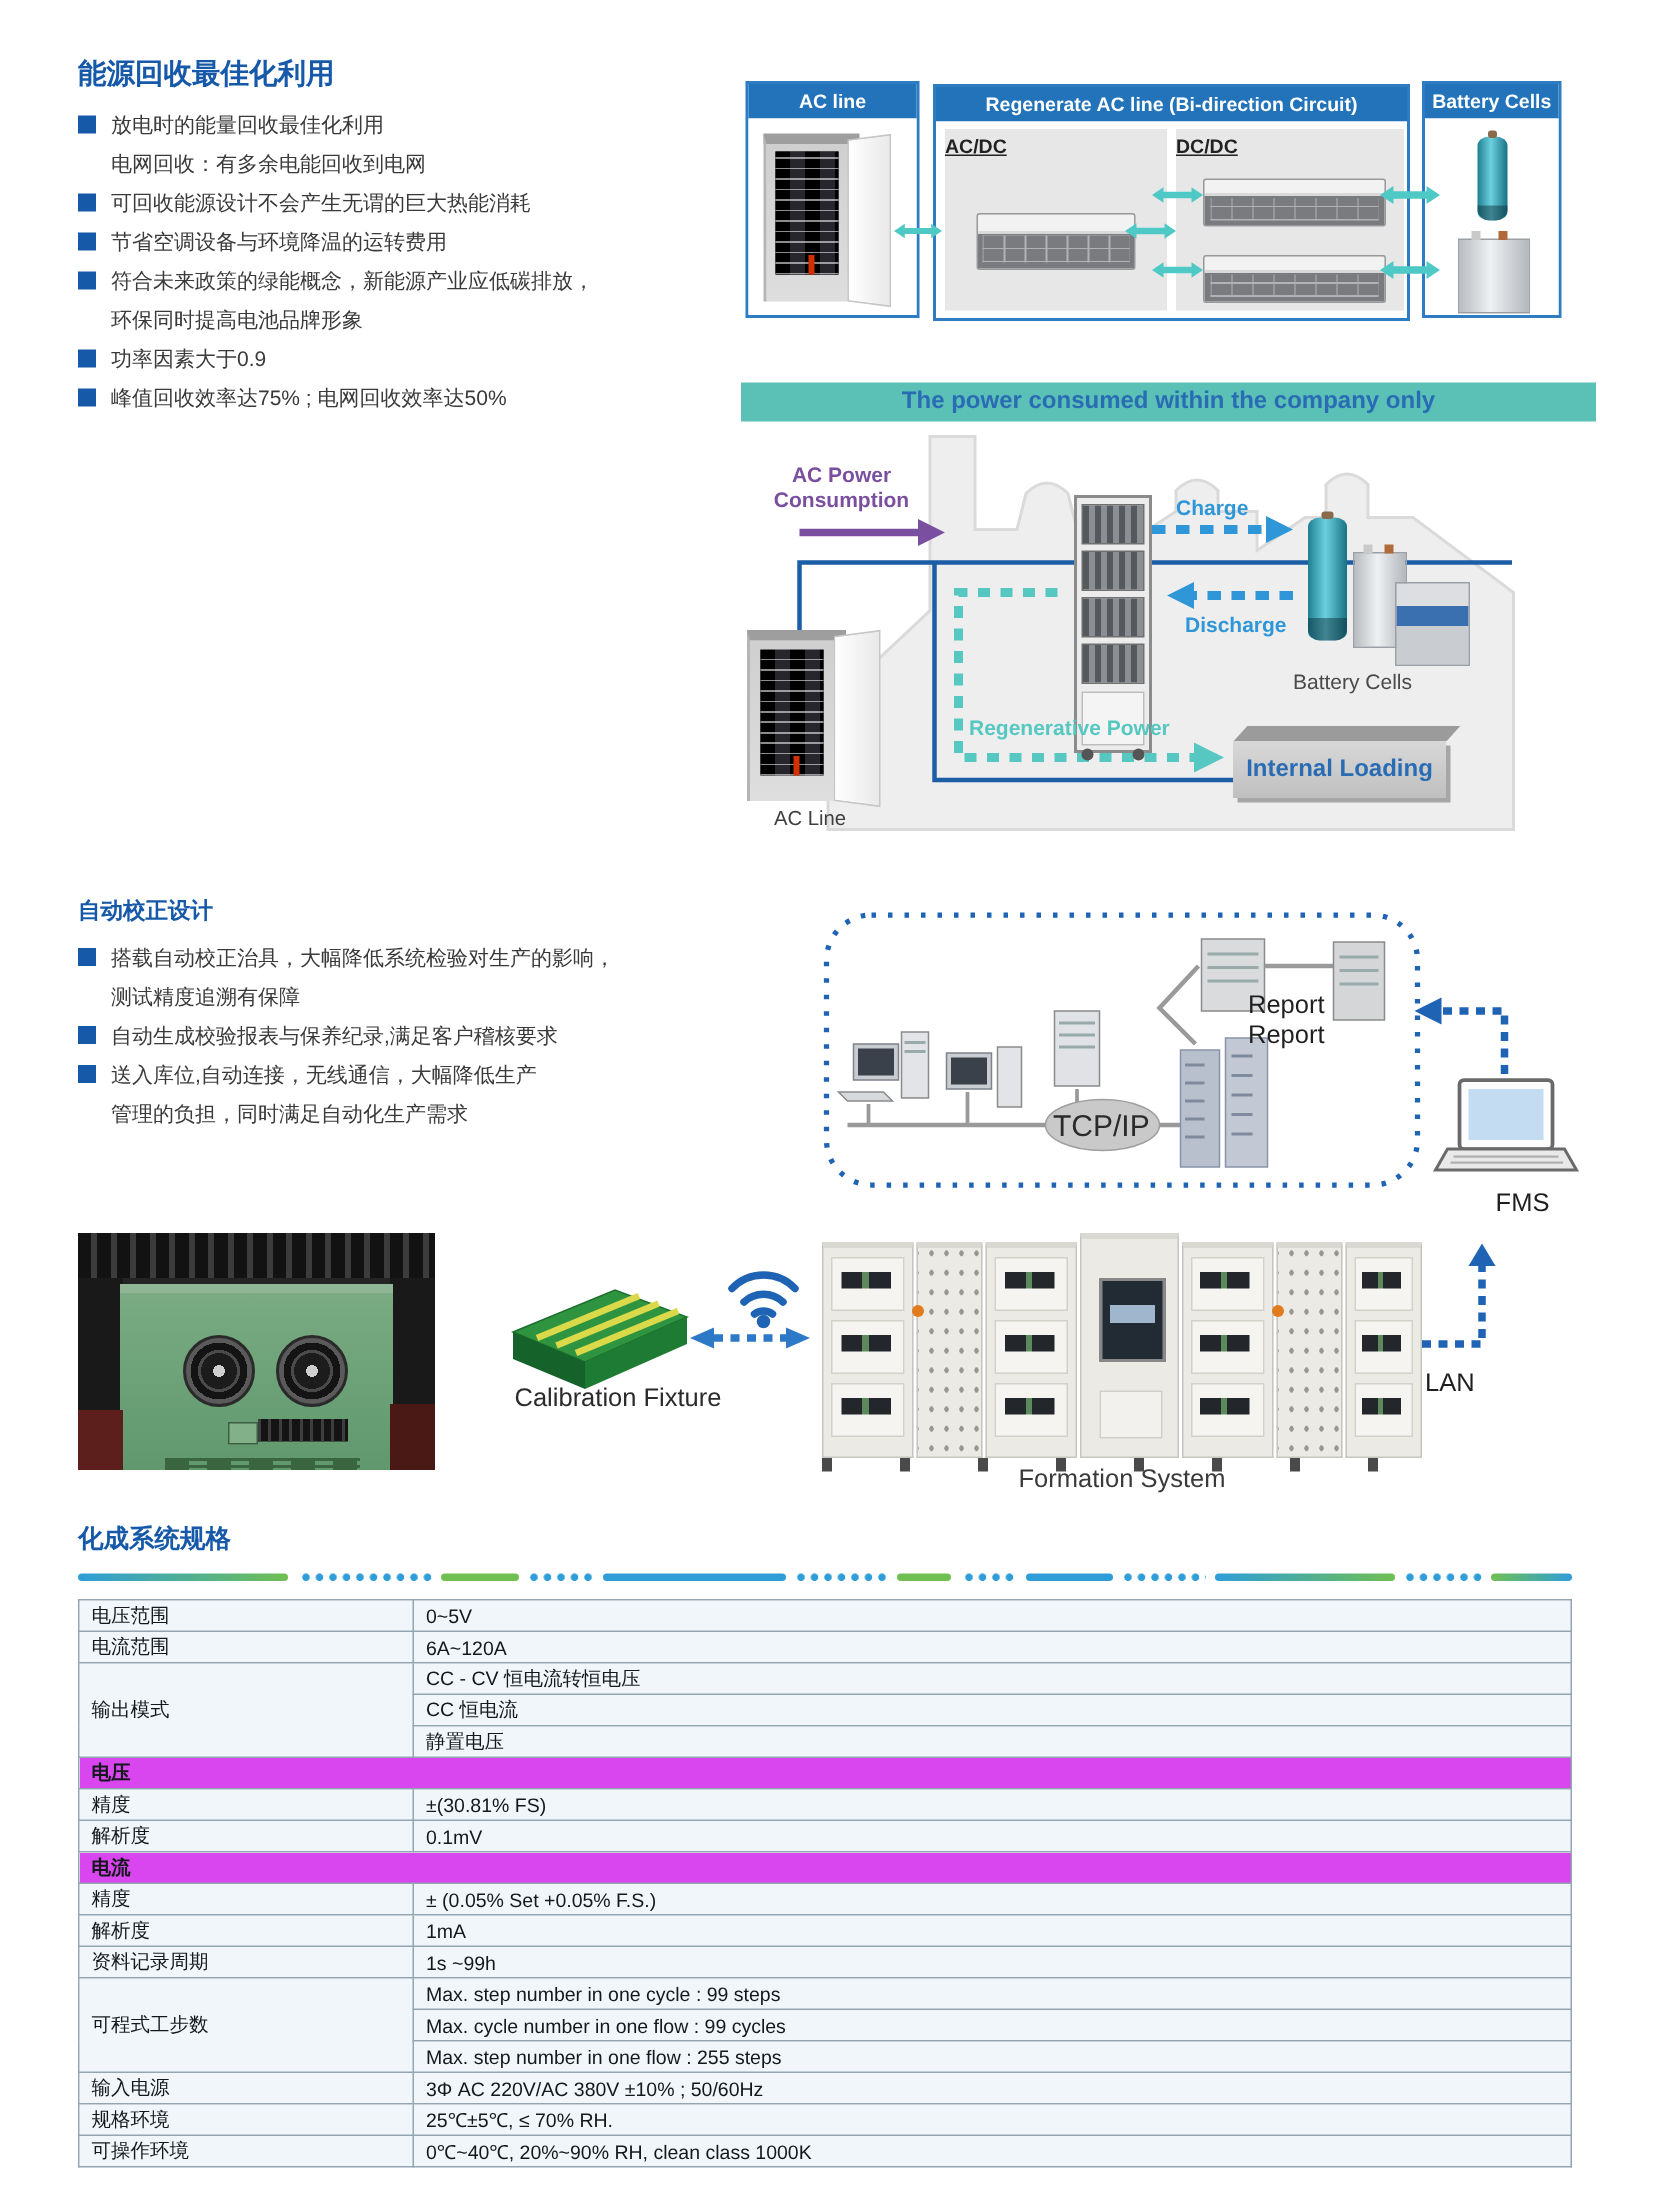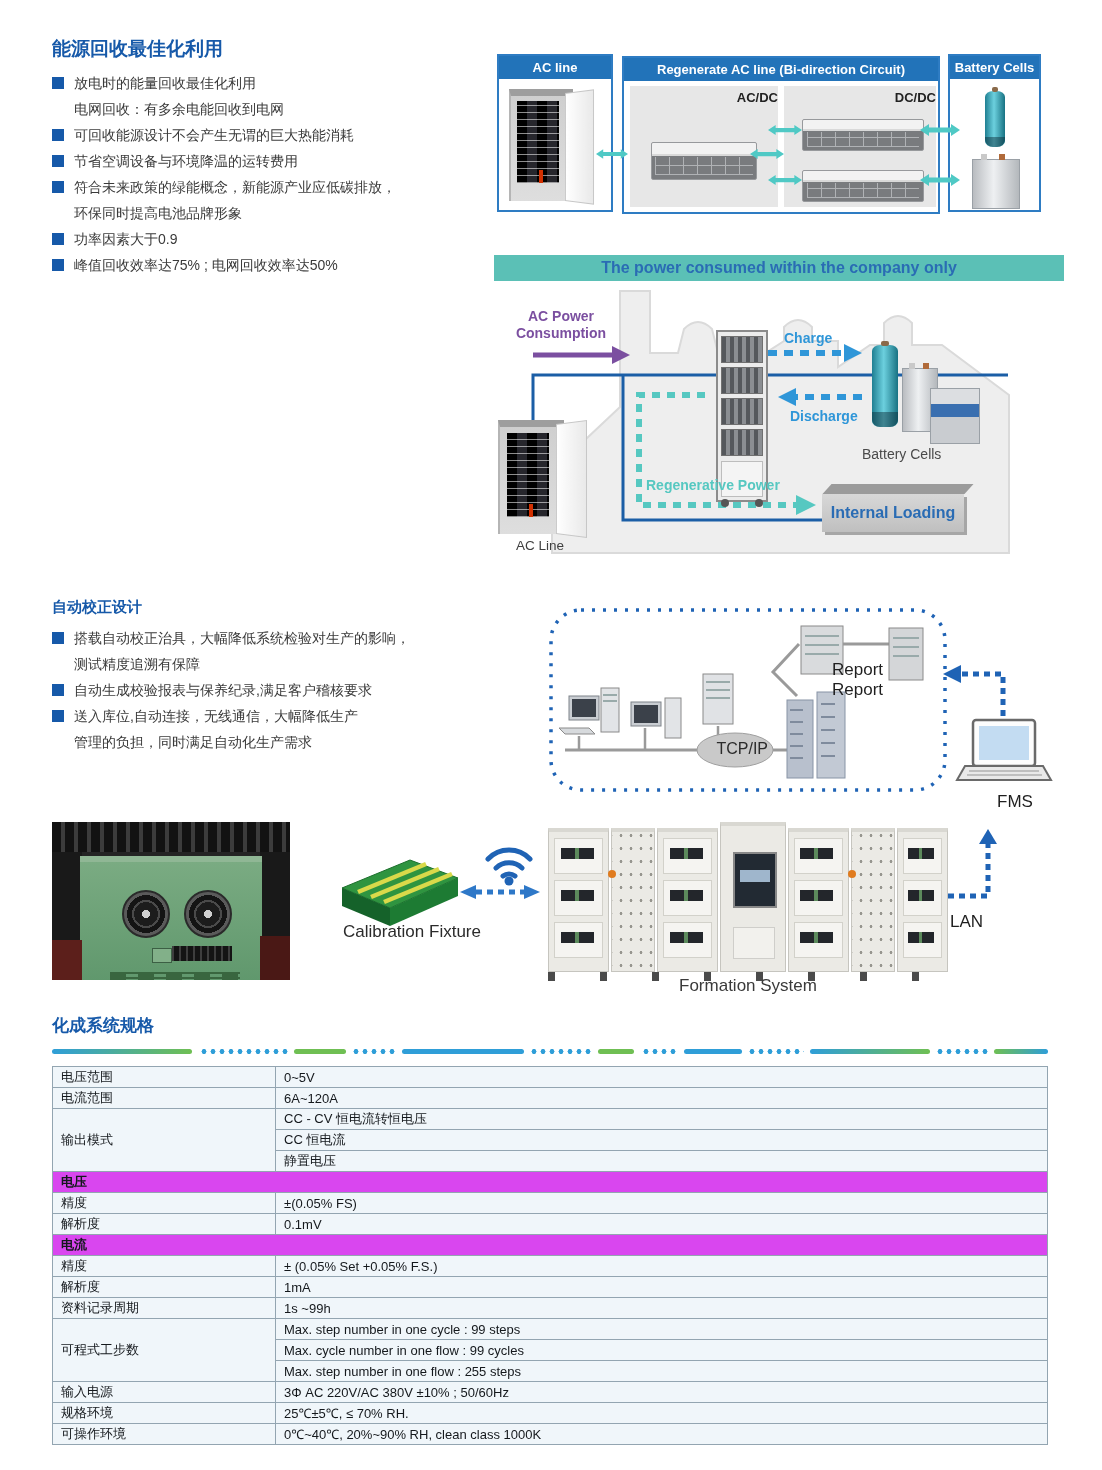--- a/index.html
+++ b/index.html
@@ -13,21 +13,21 @@
   .blist li { display:flex; }
   .sq { flex:0 0 12px; width:12px; height:12px; background:#1659a9; margin:7px 10px 0 0; }
   .bl > div { line-height:26px; }
 
   
   .fpanel { position:absolute; border:2px solid #2e7cc3; background:#fff; box-sizing:border-box; }
   .fpanel .hdr { background:#2273b9; color:#fff; font-weight:bold; font-size:13px;
                  text-align:center; height:23px; line-height:23px; white-space:nowrap; }
   .fpanel .body { position:relative; height:calc(100% - 23px); background:#fff; }
   .sub { position:absolute; top:5px; bottom:5px; background:#e7e7e7; }
-  .sublbl { text-align:right; font-weight:bold; font-size:13px; color:#222; margin-top:4px; }
+  .sublbl { text-align:left; font-weight:bold; font-size:13px; color:#222; margin-top:4px;text-decoration:underline; }
   .unit { position:absolute; border:1px solid #97999c; border-radius:2px;
           background:linear-gradient(#f2f2f2 0 30%, #d9d9d9 30% 36%, #797b7e 36%); }
   .unit::after { content:""; position:absolute; left:3%; right:3%; top:40%; bottom:10%;
           background-image:repeating-linear-gradient(90deg,#b0b2b5 0 1px, transparent 1px 14px),
                            repeating-linear-gradient(0deg,#b0b2b5 0 1px, transparent 1px 9px); }
   .darr { position:absolute; }
 
   
   .acpanel { position:absolute; }
   .acpanel .cab { position:absolute; inset:0; background:linear-gradient(#cfcfcf,#dedede);
@@ -368,21 +368,21 @@
 
     <rect x="428" y="120" width="62" height="46" rx="3" fill="#fdfdfd" stroke="#6a6a6a" stroke-width="2.5"></rect>
     <rect x="434" y="126" width="50" height="34" fill="#c3dcf2"></rect>
     <path d="M420,166 L498,166 L506,180 L412,180 Z" fill="#e9e9e9" stroke="#6a6a6a" stroke-width="2"></path>
     <line x1="424" y1="171" x2="494" y2="171" stroke="#b0b0b0" stroke-width="1.5"></line>
       <line x1="422" y1="175" x2="497" y2="175" stroke="#b0b0b0" stroke-width="1.5"></line>
 
     <polyline points="458,116 458,74 416,74" fill="none" stroke="#1f63b5" stroke-width="5" stroke-dasharray="6 5"></polyline>
     <polygon points="416,65 398,74 416,83" fill="#1f63b5"></polygon>
   </svg>
-  <div class="lbl" style="left:702px; top:740px; width:66px; text-align:right; font-size:16px; color:#2b2b2b;">TCP/IP</div>
+  <div class="lbl" style="left:702px; top:740px; width:66px; text-align:left; font-size:20px; color:#2b2b2b;">TCP/IP</div>
   <div class="lbl" style="left:832px; top:660px; font-size:17px; color:#1f1f1f; line-height:20px;">
     <div>Report</div>
     <div>Report</div>
   </div>
   <div class="lbl" style="left:985px; top:792px; width:60px; text-align:center; font-size:17px; color:#1f1f1f;">FMS</div>
 
   <div class="photo" style="left:52px; top:822px; width:238px; height:158px;">
     <div class="topm"></div>
     <div class="railL"></div>
     <div class="railR"></div>
@@ -498,21 +498,21 @@
           <td>CC 恒电流</td>
         </tr>
     <tr>
           <td>静置电压</td>
         </tr>
     <tr class="sec">
           <td colspan="2">电压</td>
         </tr>
     <tr>
           <td>精度</td>
-          <td>±(0.05% FS)</td>
+          <td>±(30.81% FS)</td>
         </tr>
     <tr>
           <td>解析度</td>
           <td>0.1mV</td>
         </tr>
     <tr class="sec">
           <td colspan="2">电流</td>
         </tr>
     <tr>
           <td>精度</td>

